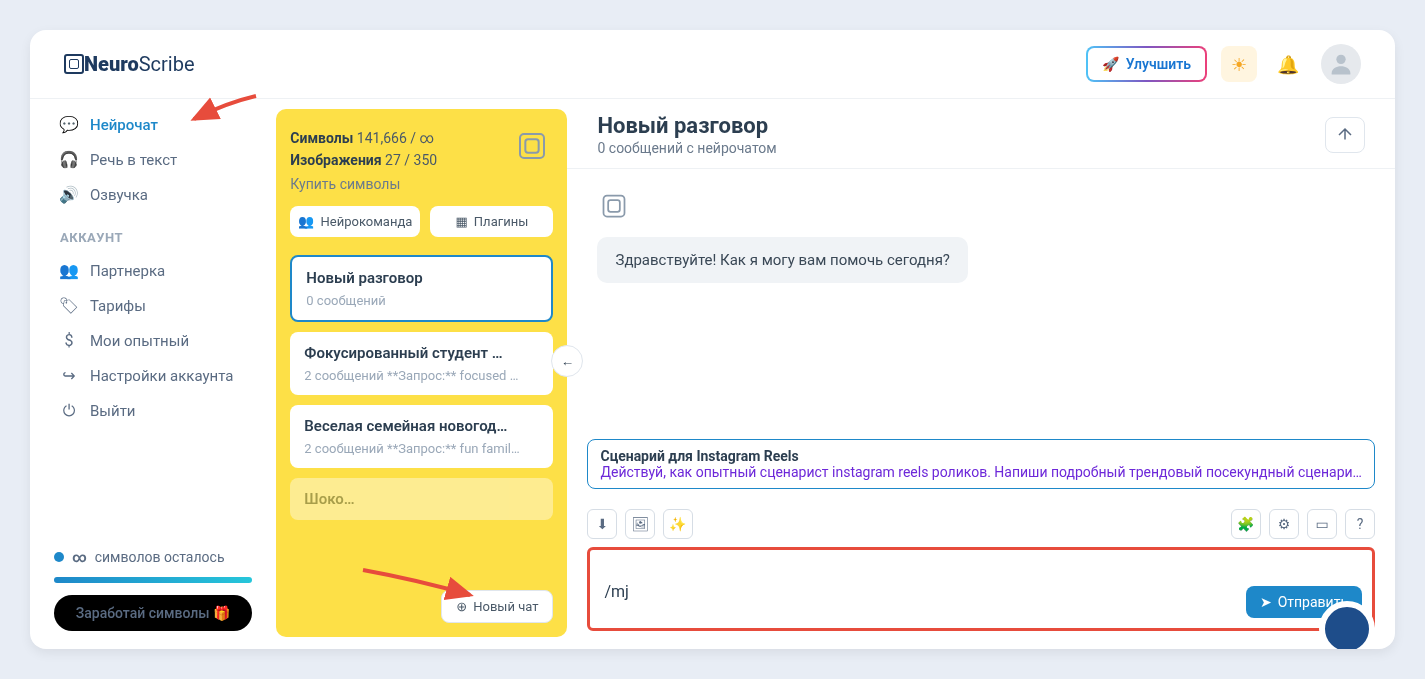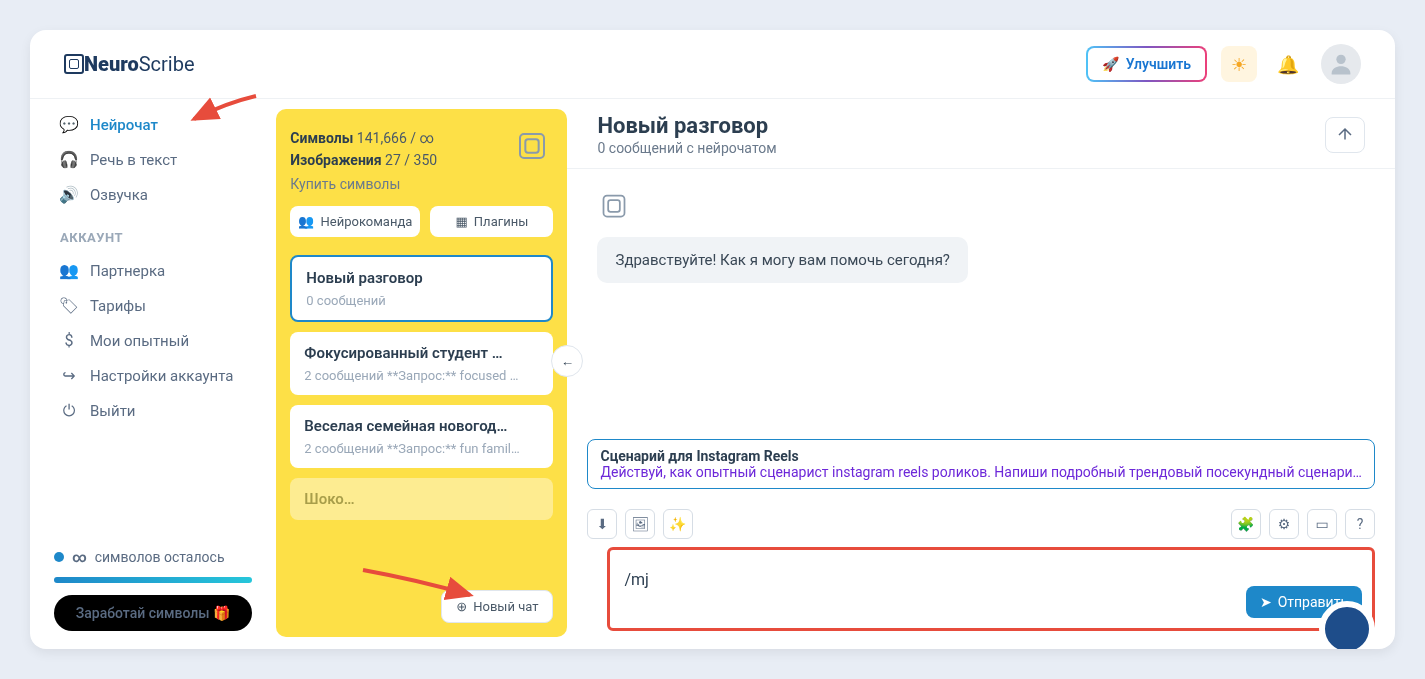--- a/index.html
+++ b/index.html
@@ -55,21 +55,21 @@
 
 .collapse-btn { position: absolute; top: 246px; left: -16px; width: 32px; height: 32px; border-radius: 50%; border: 1px solid #e0e6ed; background: #fff; display: flex; align-items: center; justify-content: center; cursor: pointer; color: #2c3e50; z-index: 5; }
 
 .input-area { padding: 0 20px 20px 20px; }
 .prompt-box { border: 1.5px solid #1e88c9; border-radius: 8px; padding: 8px 12px; margin-bottom: 20px; }
 .prompt-title { font-weight: 700; color: #2c3e50; font-size: 14px; }
 .prompt-text { color: #6d28d9; font-size: 14px; white-space: nowrap; overflow: hidden; text-overflow: ellipsis; }
 .toolbar { display: flex; align-items: center; gap: 8px; margin-bottom: 8px; }
 .tool { width: 30px; height: 30px; border-radius: 6px; border: 1px solid #d6dde5; background: #fff; display: flex; align-items: center; justify-content: center; cursor: pointer; color: #5a6b82; font-size: 14px; }
 .toolbar-spacer { flex: 1; }
-.chat-input-wrap { border: 3px solid #e74c3c; border-radius: 6px; padding: 8px 10px 8px 14px; display: flex; align-items: center; min-height: 84px; position: relative; margin-left: 20px; }
+.chat-input-wrap { border: 3px solid #e74c3c; border-radius: 6px; padding: 8px 10px 8px 14px; display: flex; align-items: flex-end; min-height: 84px; position: relative; }
 .chat-input { border: none; outline: none; font-size: 16px; color: #2c3e50; flex: 1; resize: none; font-family: inherit; }
 .send-btn { position: absolute; right: 10px; bottom: 10px; padding: 8px 14px; border-radius: 8px; border: none; background: #1e88c9; color: #fff; font-size: 14px; display: flex; align-items: center; gap: 6px; cursor: pointer; }
 
 .float-circle { position: absolute; bottom: -6px; right: 20px; width: 56px; height: 56px; border-radius: 50%; background: #1e4d8a; border: 6px solid #fff; }
 </style>
 </head>
 <body>
 
 <div class="app">
   <div class="header">

